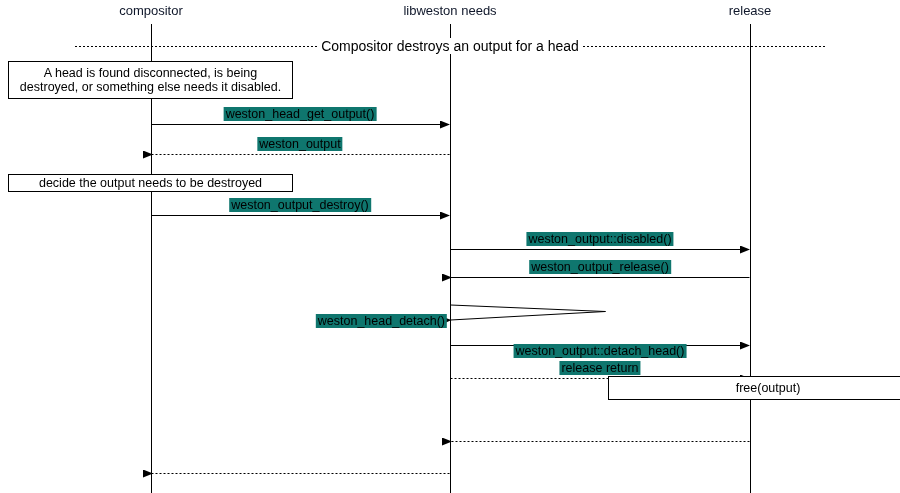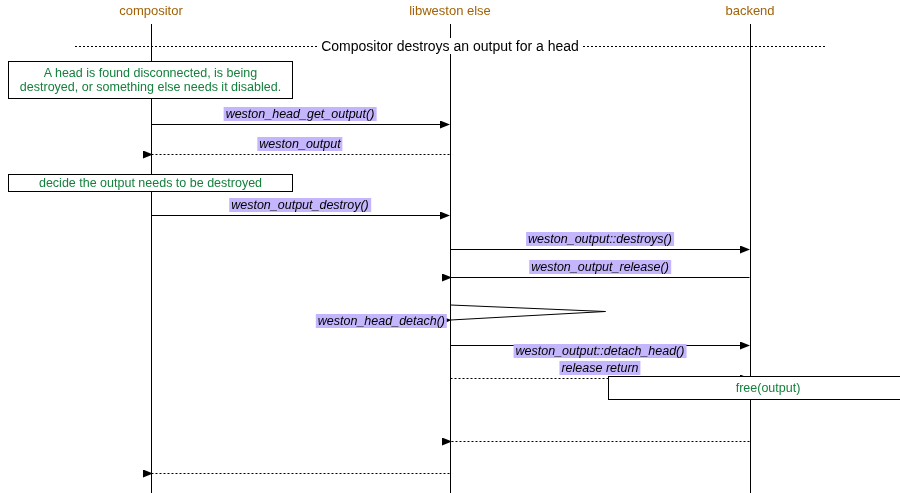--- a/index.html
+++ b/index.html
@@ -16,58 +16,57 @@
     overflow: hidden;
   }
   #diagram svg {
     position: absolute;
     left: 0;
     top: 0;
   }
   .lifeline-label {
     position: absolute;
     font-size: 13px;
-    color: #a16207;
+    color: #0f172a;
     white-space: nowrap;
     transform: translateX(-50%);
     text-align: center;
   }
   .frame-title {
     position: absolute;
     font-size: 14px;
     color: #000000;
     white-space: nowrap;
     background: #ffffff;
     padding: 0 3px;
     transform: translate(-50%, -50%);
     text-align: center;
   }
   .note-box {
     position: absolute;
     box-sizing: border-box;
     border: 1px solid #000000;
     background: #ffffff;
     font-size: 12.5px;
-    color: #15803d;
+    color: #000000;
     display: flex;
     align-items: center;
     justify-content: center;
     text-align: center;
     line-height: 1.12;
     padding: 1px 4px;
   }
   .msg-label {
     position: absolute;
     font-size: 12.5px;
     color: #000000;
     white-space: nowrap;
-    background: #c4b5fd;
+    background: #0f766e;
     padding: 0 2px;
     transform: translate(-50%, -100%);
-    font-style: italic;
   }
   .msg-label.right-of {
     transform: translate(-100%, -100%);
     margin-top: 17px;
   }
 </style>
 </head>
 <body>
 
 <div id="diagram">
@@ -96,27 +95,27 @@
         </g>
         <line x1="450.5" y1="345.5" x2="749" y2="345.5" stroke="#000000" stroke-width="1" marker-end="url(#arrowhead-right)"></line>
         <line x1="450.5" y1="378.5" x2="749" y2="378.5" stroke="#000000" stroke-width="1" marker-end="url(#arrowhead-right)" stroke-dasharray="2,2"></line>
         <line x1="749.5" y1="441.5" x2="451" y2="441.5" stroke="#000000" stroke-width="1" marker-end="url(#arrowhead-left)" stroke-dasharray="2,2"></line>
         <line x1="449.5" y1="473.5" x2="152" y2="473.5" stroke="#000000" stroke-width="1" marker-end="url(#arrowhead-left)" stroke-dasharray="2,2"></line>
       </g>
   </svg>
 
   <div id="labels-layer">
       <div class="lifeline-label" style="left: 151px; top: 3px;">compositor</div>
-      <div class="lifeline-label" style="left: 450px; top: 3px;">libweston else</div>
-      <div class="lifeline-label" style="left: 750px; top: 3px;">backend</div>
+      <div class="lifeline-label" style="left: 450px; top: 3px;">libweston needs</div>
+      <div class="lifeline-label" style="left: 750px; top: 3px;">release</div>
       <div class="frame-title" style="left: 450px; top: 46px;">Compositor destroys an output for a head</div>
       <div class="msg-label" style="left: 300px; top: 121px;">weston_head_get_output()</div>
       <div class="msg-label" style="left: 300px; top: 151px;">weston_output</div>
       <div class="msg-label" style="left: 300px; top: 212px;">weston_output_destroy()</div>
-      <div class="msg-label" style="left: 600px; top: 246px;">weston_output::destroys()</div>
+      <div class="msg-label" style="left: 600px; top: 246px;">weston_output::disabled()</div>
       <div class="msg-label" style="left: 600px; top: 274px;">weston_output_release()</div>
       <div class="msg-label right-of" style="left: 447px; top: 311px;">weston_head_detach()</div>
       <div class="msg-label" style="left: 600px; top: 358px;">weston_output::detach_head()</div>
       <div class="msg-label" style="left: 600px; top: 375px; text-align: center;">release return</div>
       <div class="note-box" style="left: 8px; top: 61px; width: 285px; height: 38px;">
         <span>A head is found disconnected, is being destroyed, or something else needs it disabled.</span>
       </div>
       <div class="note-box" style="left: 8px; top: 174px; width: 285px; height: 18px;">
         <span>decide the output needs to be destroyed</span>
       </div>

